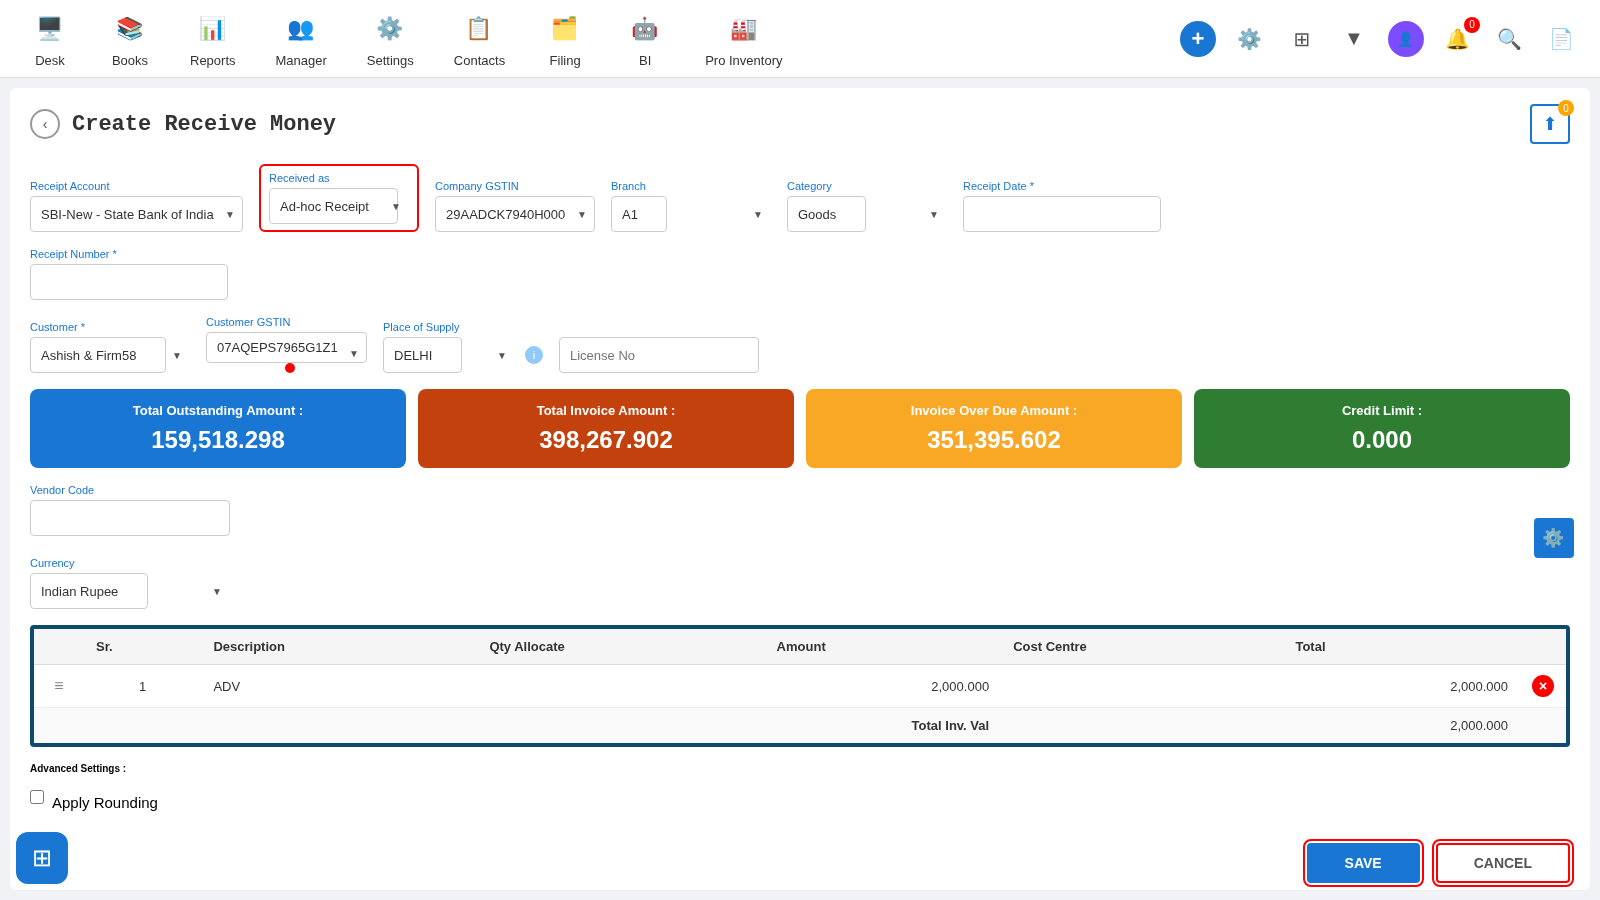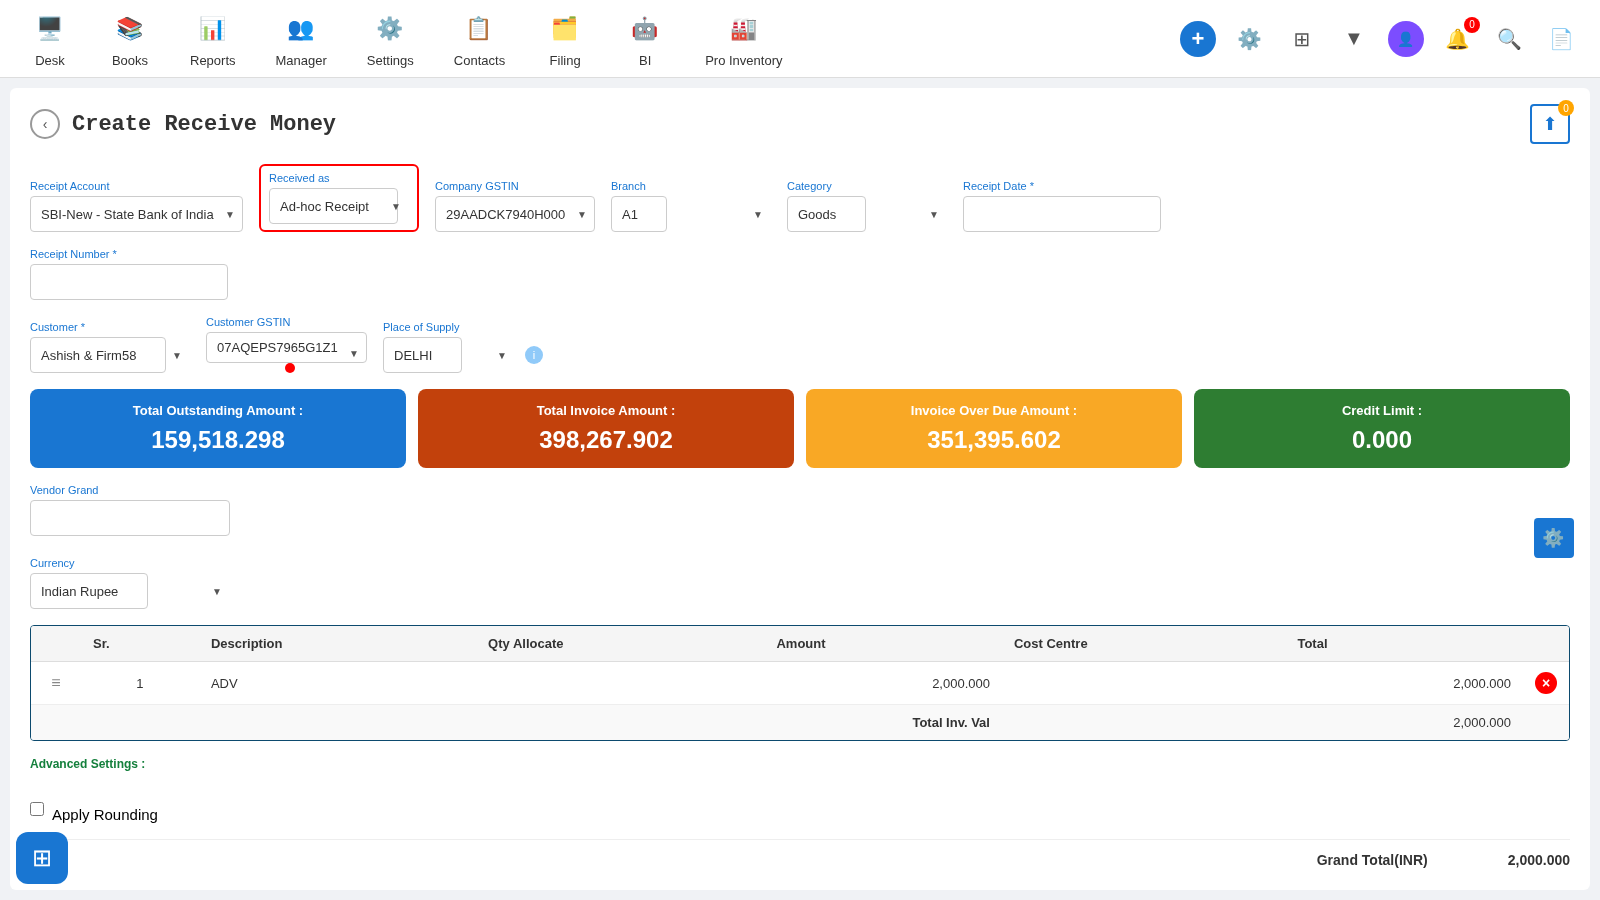--- a/index.html
+++ b/index.html
@@ -119,21 +119,21 @@
       color: white;
     }
     .info-card.blue { background: #1976d2; }
     .info-card.cyan { background: #c2410c; }
     .info-card.amber { background: #f9a825; }
     .info-card.green { background: #2e7d32; }
     .info-card-label { font-size: 13px; font-weight: 600; margin-bottom: 8px; }
     .info-card-value { font-size: 24px; font-weight: bold; }
 
     
-    .table-wrapper { border: 1px solid #0c4a6e; border-radius: 4px; margin-bottom: 16px; overflow: hidden; }
+    .table-wrapper { border: 4px solid #0c4a6e; border-radius: 4px; margin-bottom: 16px; overflow: hidden; }
     table { width: 100%; border-collapse: collapse; }
     table th {
       background: #f5f5f5; padding: 10px 12px; text-align: left;
       font-size: 13px; color: #333; border-bottom: 1px solid #ddd; font-weight: 600;
     }
     table td {
       padding: 10px 12px; font-size: 13px; color: #333;
       border-bottom: 1px solid #eee;
     }
     table tr:last-child td { border-bottom: none; }
@@ -141,21 +141,21 @@
     .remove-row-btn {
       width: 22px; height: 22px; background: red; border-radius: 50%;
       color: white; display: flex; align-items: center; justify-content: center;
       cursor: pointer; font-size: 14px; font-weight: bold;
     }
     .total-row { background: #f9f9f9; }
     .total-label { text-align: right; font-weight: 600; }
 
     
     .advanced-settings { margin-bottom: 16px; }
-    .advanced-title { font-size: 12px; font-weight: bold; color: #15803d; margin-bottom: 23px; }
+    .advanced-title { font-size: 10px; font-weight: bold; color: #000000; margin-bottom: 8px; }
     .checkbox-row { display: flex; align-items: center; gap: 8px; }
     .checkbox-row input[type=checkbox] { width: 14px; height: 14px; cursor: pointer; }
     .checkbox-row label { font-size: 15px; color: #000000; cursor: pointer; margin-top: 12px; }
 
     
     .grand-total-row {
       display: flex; justify-content: flex-end; align-items: center;
       padding: 12px 0; font-size: 14px; font-weight: bold; color: #333;
       border-top: 1px solid #eee; gap: 80px;
     }
@@ -357,20 +357,24 @@
       <label>Place of Supply</label>
       <div style="display:flex; align-items:center; gap:6px;">
         <div class="select-wrapper" style="flex:1;">
           <select>
             <option>DELHI</option>
           </select>
         </div>
         <span class="info-icon">i</span>
       </div>
     </div>
+    <div class="form-group">
+      <label style="visibility:hidden;">License No</label>
+      <input type="text" placeholder="License No" style="min-width: 200px;">
+    </div>
   </div>
 
   <div class="info-cards">
     <div class="info-card blue">
       <div class="info-card-label">Total Outstanding Amount :</div>
       <div class="info-card-value">159,518.298</div>
     </div>
     <div class="info-card cyan">
       <div class="info-card-label">Total Invoice Amount :</div>
       <div class="info-card-value">398,267.902</div>
@@ -380,21 +384,21 @@
       <div class="info-card-value">351,395.602</div>
     </div>
     <div class="info-card green">
       <div class="info-card-label">Credit Limit :</div>
       <div class="info-card-value">0.000</div>
     </div>
   </div>
 
   <div class="form-row">
     <div class="form-group vendor-code-group">
-      <label>Vendor Grand</label>
+      <label>Vendor Code</label>
       <input type="text" style="">
     </div>
   </div>
 
   <div class="settings-fab">⚙️</div>
 
   <div class="form-row" style="margin-top:21px;">
     <div class="form-group">
       <label>Currency</label>
       <div class="select-wrapper" style="min-width:200px;">
@@ -445,24 +449,20 @@
   </div>
 
   <div class="advanced-settings">
     <div class="advanced-title">Advanced Settings :</div>
     <div class="checkbox-row">
       <input type="checkbox" id="apply-rounding" style="">
       <label for="apply-rounding">Apply Rounding</label>
     </div>
   </div>
 
-  <div class="grand-total-row">
-    <span>Grand Total(INR)</span>
-    <span>2,000.000</span>
-  </div>
 
   <div class="bottom-bar">
     <button class="btn-save">SAVE</button>
     <button class="btn-cancel">CANCEL</button>
   </div>
 
 </div>
 
 <div class="bottom-fab">⊞</div>
 

